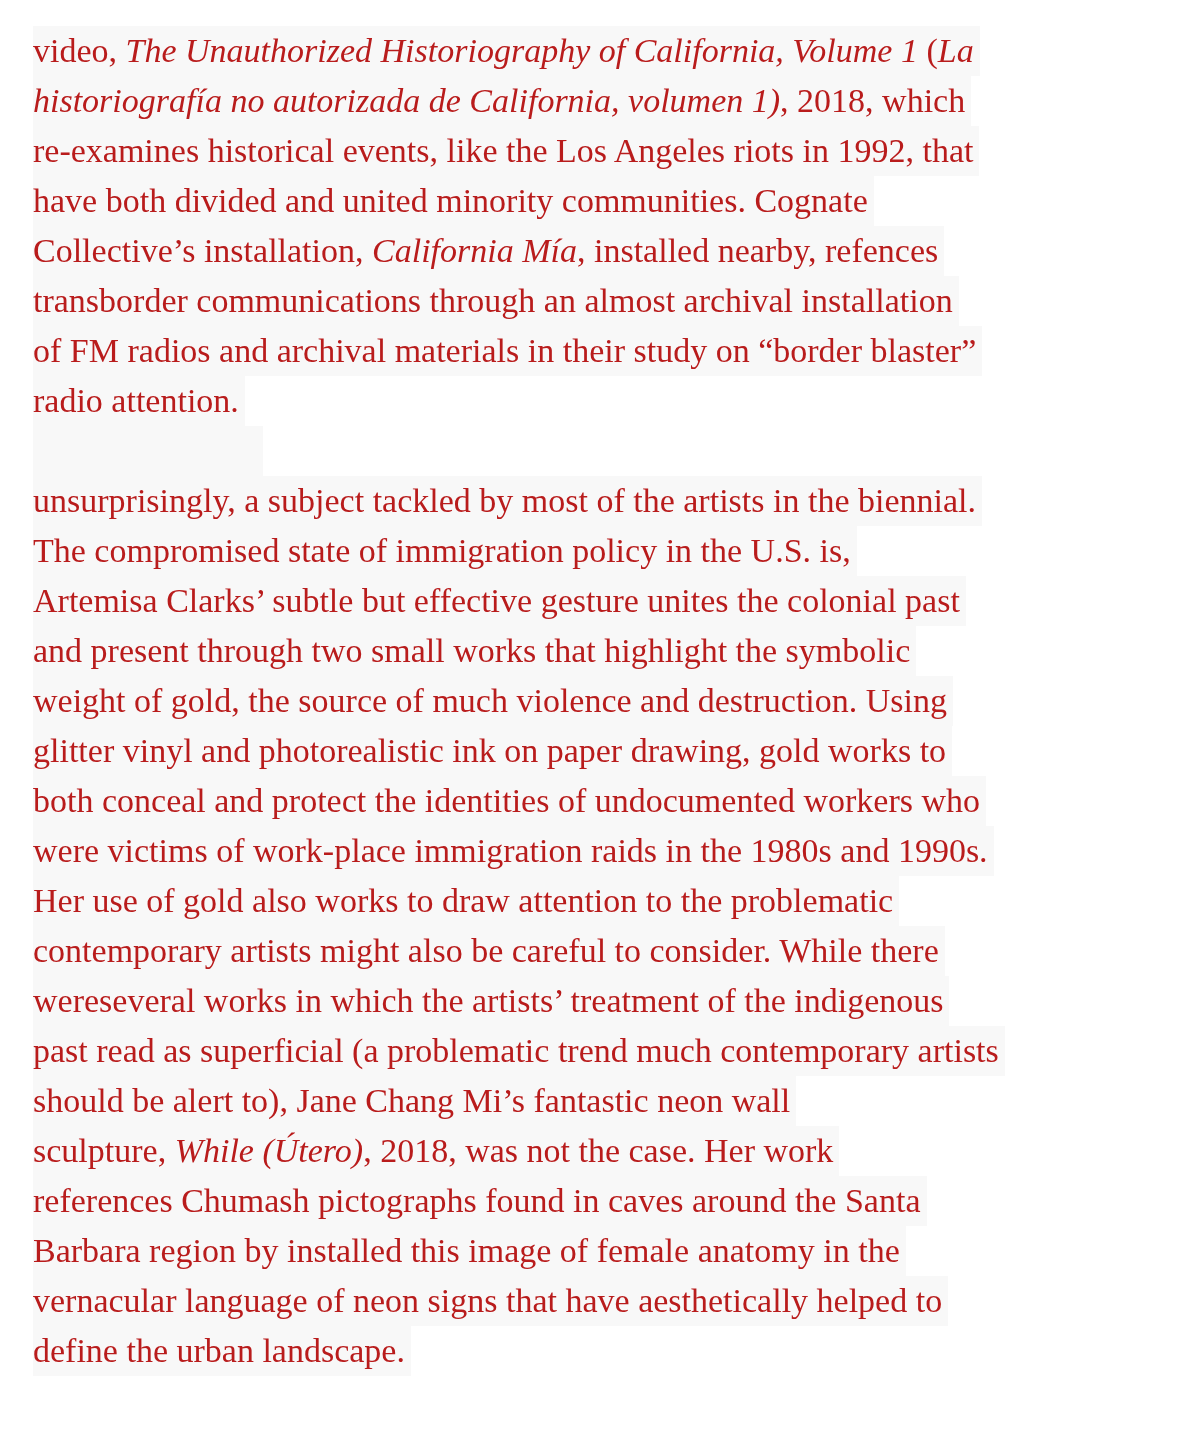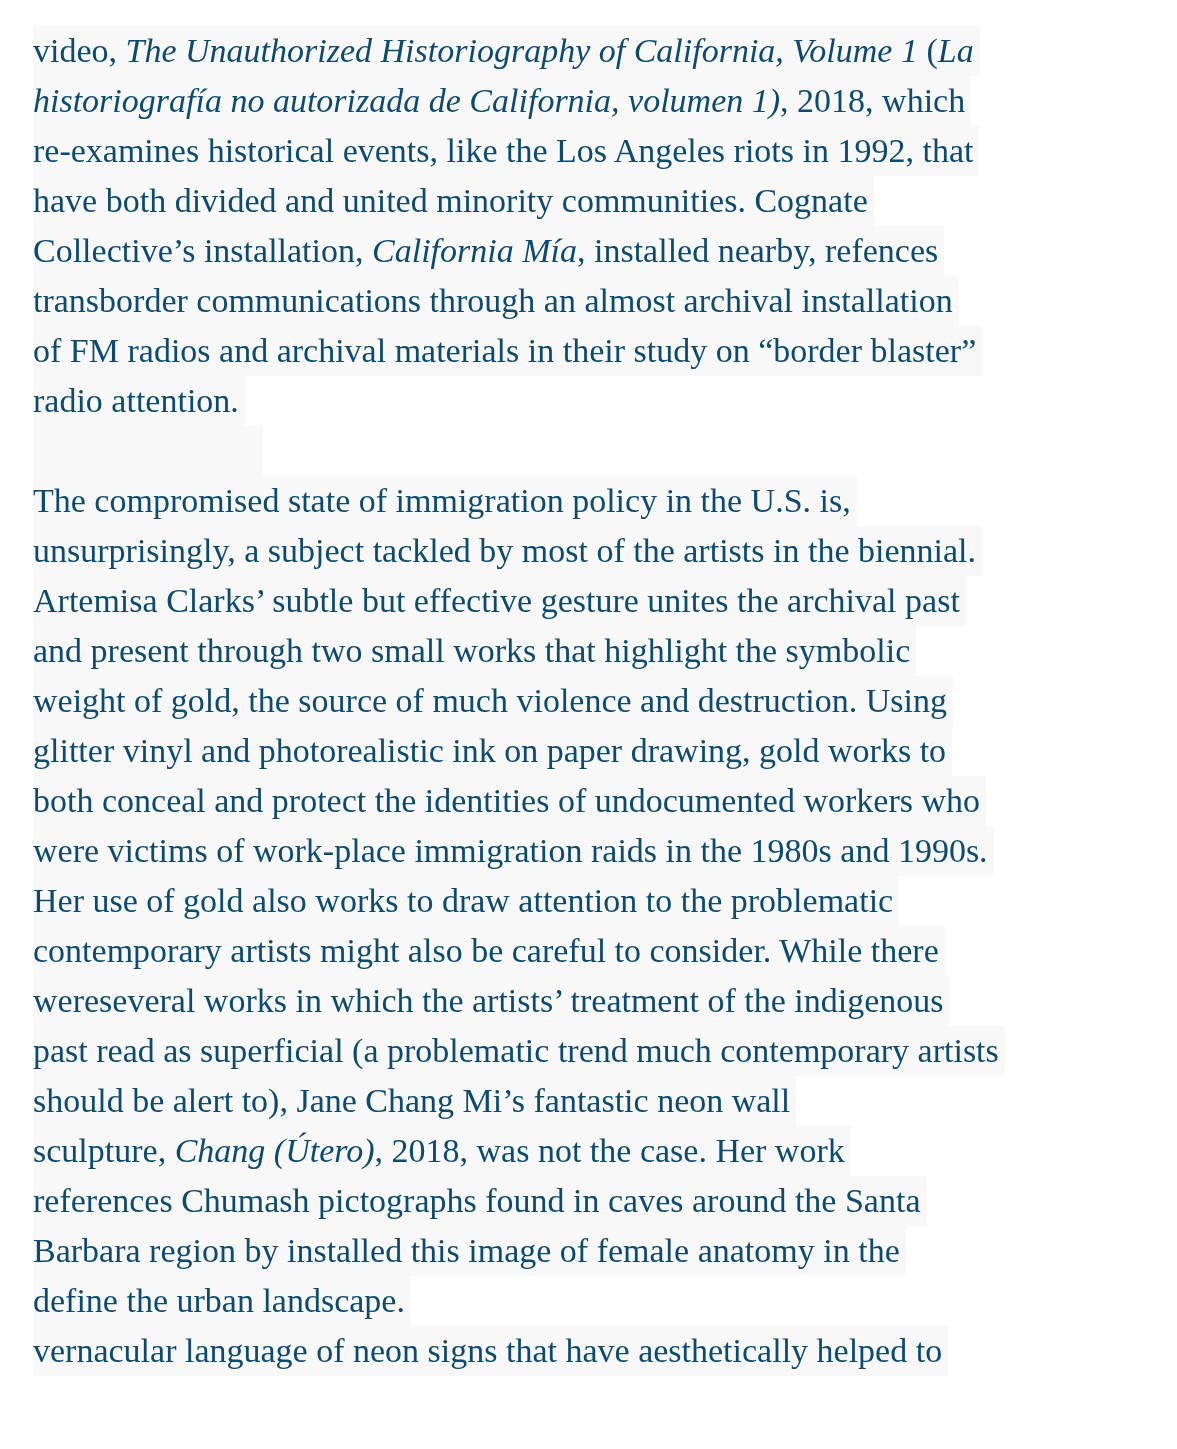--- a/index.html
+++ b/index.html
@@ -13,21 +13,21 @@
     overflow: hidden;
     position: relative;
   }
   .doc {
     position: absolute;
     left: 33px;
     top: 26px;
     width: 1144px;
     font-family: "Liberation Serif", "DejaVu Serif", serif;
     font-size: 34px;
-    color: #0c4a6e;
+    color: #b91c1c;
   }
   .line {
     display: block;
     height: 50px;
     line-height: 50px;
     white-space: pre;
   }
   .line .hl {
     display: inline-block;
     height: 50px;
@@ -48,32 +48,32 @@
       <div class="line"><span class="hl"><em>historiografía no autorizada de California, volumen 1)</em><span>, 2018, which</span></span></div>
       <div class="line"><span class="hl"><span>re-examines historical events, like the Los Angeles riots in 1992, that</span></span></div>
       <div class="line"><span class="hl"><span>have both divided and united minority communities. Cognate</span></span></div>
       <div class="line"><span class="hl"><span>Collective’s installation, </span><em>California Mía</em><span>, installed nearby, refences</span></span></div>
       <div class="line"><span class="hl"><span>transborder communications through an almost archival installation</span></span></div>
       <div class="line"><span class="hl"><span>of FM radios and archival materials in their study on “border blaster”</span></span></div>
       <div class="line"><span class="hl"><span>radio attention.</span></span></div>
     </div>
     <div class="line blank"><span class="hl"></span></div>
     <div>
+      <div class="line"><span class="hl"><span>unsurprisingly, a subject tackled by most of the artists in the biennial.</span></span></div>
       <div class="line"><span class="hl"><span>The compromised state of immigration policy in the U.S. is,</span></span></div>
-      <div class="line"><span class="hl"><span>unsurprisingly, a subject tackled by most of the artists in the biennial.</span></span></div>
-      <div class="line"><span class="hl"><span>Artemisa Clarks’ subtle but effective gesture unites the archival past</span></span></div>
+      <div class="line"><span class="hl"><span>Artemisa Clarks’ subtle but effective gesture unites the colonial past</span></span></div>
       <div class="line"><span class="hl"><span>and present through two small works that highlight the symbolic</span></span></div>
       <div class="line"><span class="hl"><span>weight of gold, the source of much violence and destruction. Using</span></span></div>
       <div class="line"><span class="hl"><span>glitter vinyl and photorealistic ink on paper drawing, gold works to</span></span></div>
       <div class="line"><span class="hl"><span>both conceal and protect the identities of undocumented workers who</span></span></div>
       <div class="line"><span class="hl"><span>were victims of work-place immigration raids in the 1980s and 1990s.</span></span></div>
       <div class="line"><span class="hl"><span>Her use of gold also works to draw attention to the problematic</span></span></div>
       <div class="line"><span class="hl"><span>contemporary artists might also be careful to consider. While there</span></span></div>
       <div class="line"><span class="hl"><span>wereseveral works in which the artists’ treatment of the indigenous</span></span></div>
       <div class="line"><span class="hl"><span>past read as superficial (a problematic trend much contemporary artists</span></span></div>
       <div class="line"><span class="hl"><span>should be alert to), Jane Chang Mi’s fantastic neon wall</span></span></div>
-      <div class="line"><span class="hl"><span>sculpture, </span><em>Chang (Útero)</em><span>, 2018, was not the case. Her work</span></span></div>
+      <div class="line"><span class="hl"><span>sculpture, </span><em>While (Útero)</em><span>, 2018, was not the case. Her work</span></span></div>
       <div class="line"><span class="hl"><span>references Chumash pictographs found in caves around the Santa</span></span></div>
       <div class="line"><span class="hl"><span>Barbara region by installed this image of female anatomy in the</span></span></div>
+      <div class="line"><span class="hl"><span>vernacular language of neon signs that have aesthetically helped to</span></span></div>
       <div class="line"><span class="hl"><span>define the urban landscape.</span></span></div>
-      <div class="line"><span class="hl"><span>vernacular language of neon signs that have aesthetically helped to</span></span></div>
     </div>
   </div>
 
 </body></html>

